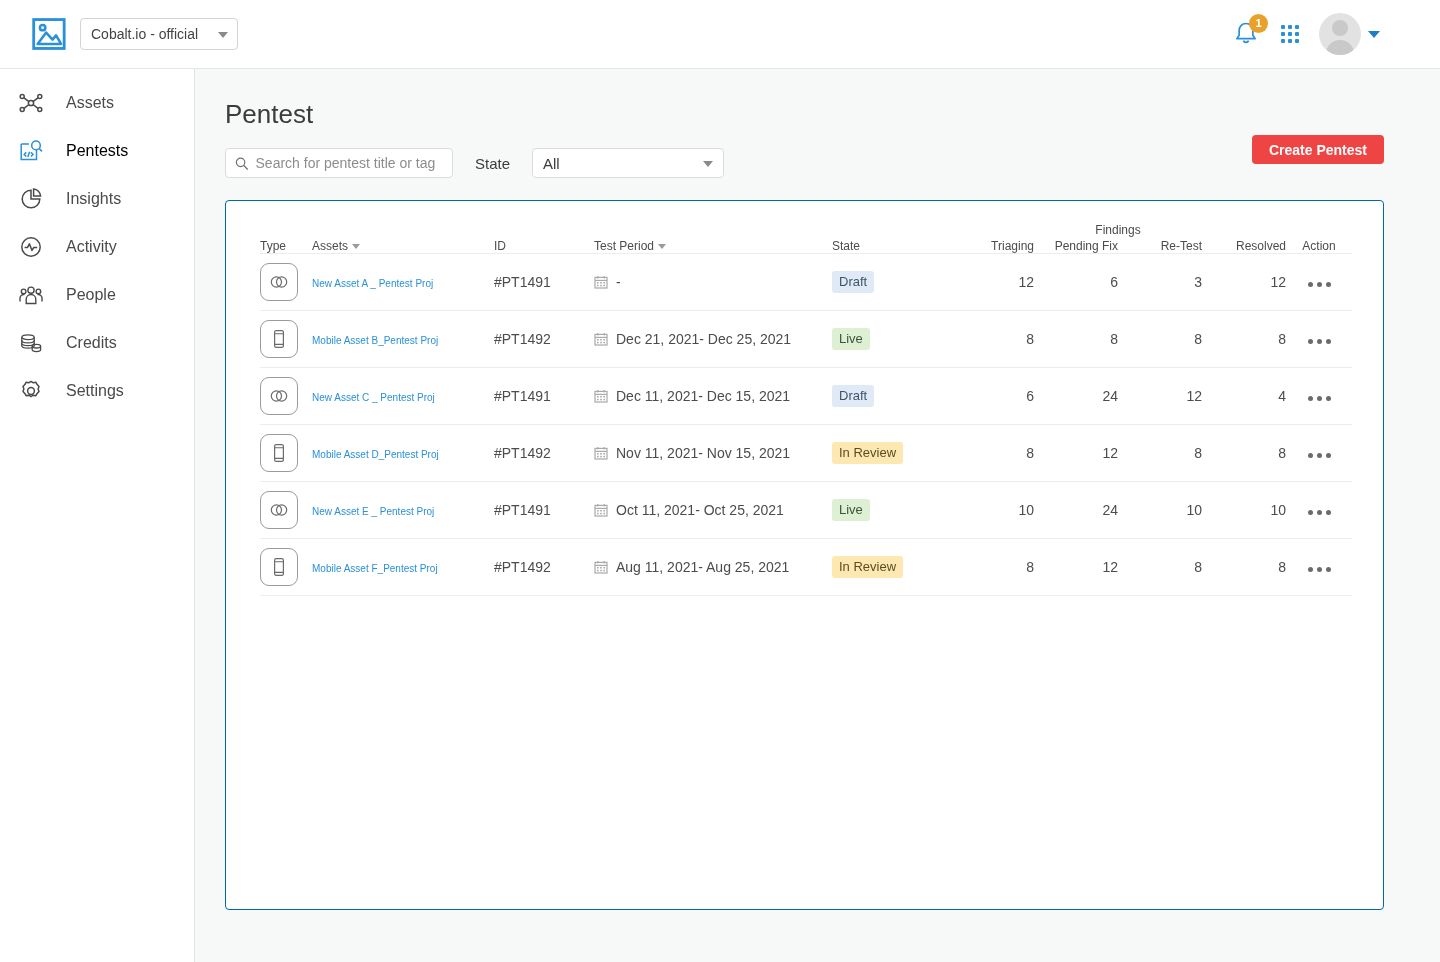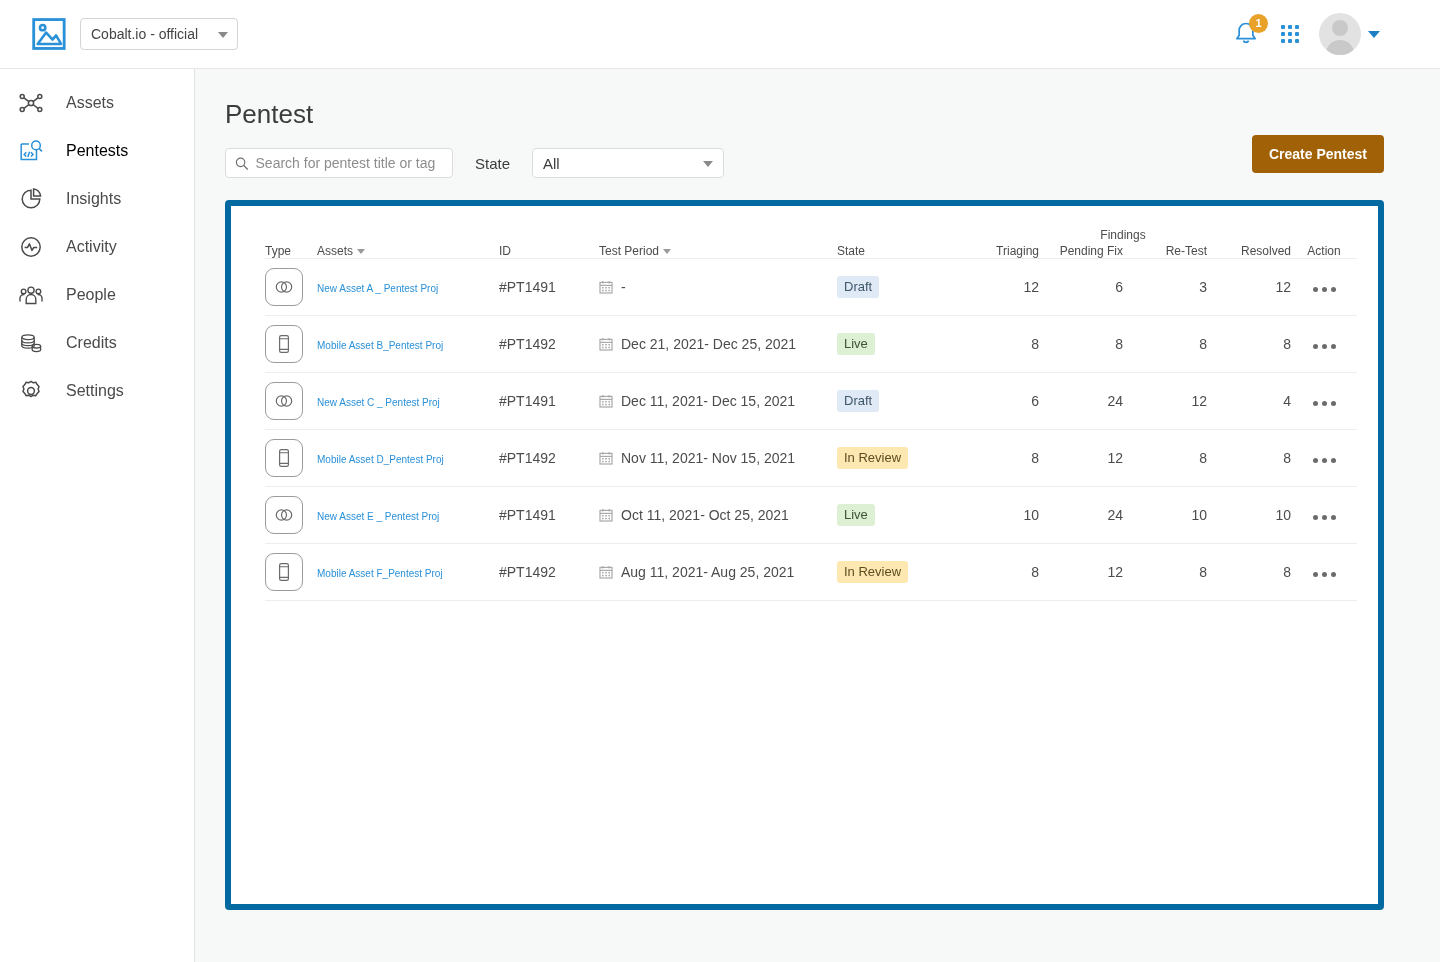--- a/index.html
+++ b/index.html
@@ -139,32 +139,32 @@
   }
   .state-select .caret {
     position: absolute; right: 10px; top: 50%; margin-top: -2px;
     width: 0; height: 0;
     border-left: 5px solid transparent;
     border-right: 5px solid transparent;
     border-top: 6px solid #8a8a8a;
   }
   .create-btn {
     position: absolute; right: 0; top: -13px;
-    background: #a16207; color: #fff;
+    background: #ef4444; color: #fff;
     border: 0; border-radius: 4px;
-    height: 38px; padding: 0 17px;
+    height: 29px; padding: 0 17px;
     font-size: 14px; font-weight: bold;
     font-family: inherit; cursor: pointer;
   }
 
   
   .card {
     margin-top: 22px;
     background: #fff;
-    border: 6px solid #0369a1;
+    border: 1px solid #0369a1;
     border-radius: 4px;
     height: 710px;
     padding: 0 34px;
   }
   table.pentests { width: 100%; border-collapse: collapse; table-layout: fixed; }
   table.pentests thead th {
     font-size: 12px; font-weight: 400; color: #4c4c4c;
     padding: 0; vertical-align: bottom;
   }
   .thead-group td {

